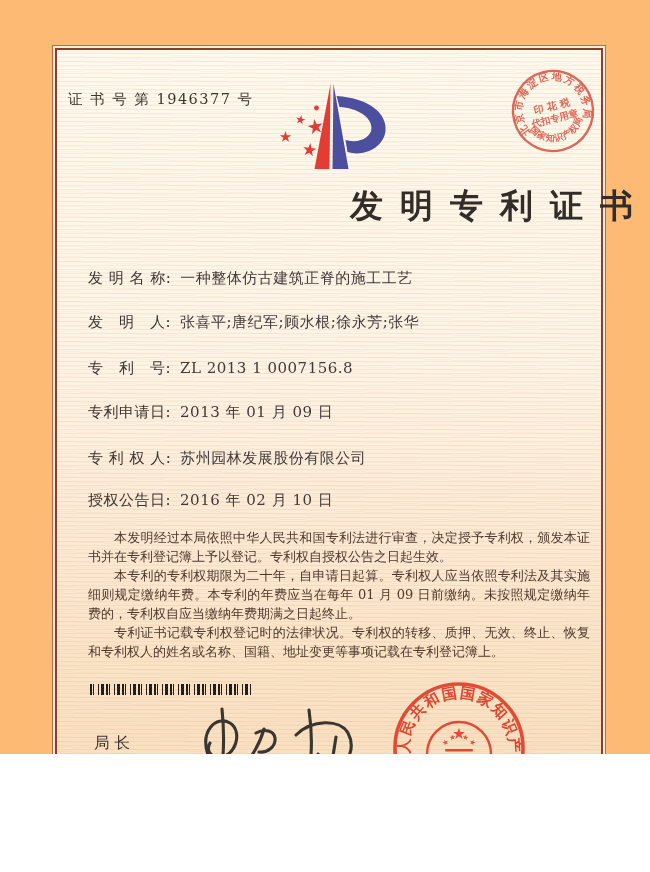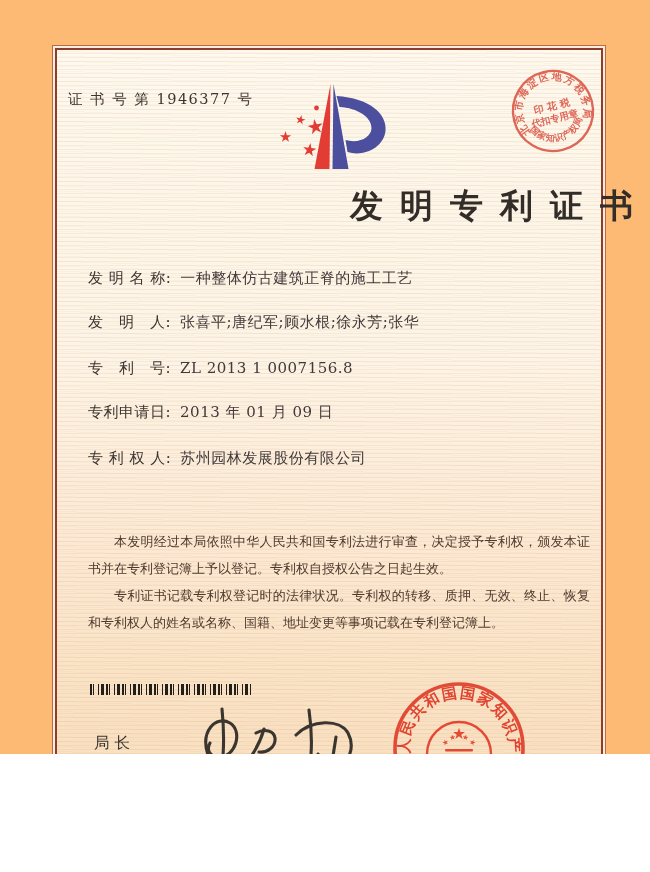--- a/index.html
+++ b/index.html
@@ -20,21 +20,21 @@
   .abs { position:absolute; }
 
   .cert-no { left:68px; top:90px; font-size:14.5px; letter-spacing:1.5px; color:#3e352f; z-index:4; }
 
   .title { left:0; top:184px; width:650px; text-align:right; font-size:33px; font-weight:600;
            letter-spacing:17px; text-indent:17px; color:#332d29; z-index:4; }
 
   .field { left:88px; font-size:15px; color:#3c3530; letter-spacing:.5px; z-index:4; white-space:nowrap; }
   .field .fvalue { margin-left:9px; color:#41393a; }
 
-  .paras { left:88px; top:528px; width:502px; font-size:13px; line-height:27px;
+  .paras { left:88px; top:528px; width:502px; font-size:13px; line-height:19px;
            color:#4e392d; text-align:justify; z-index:4; }
   .paras p { text-indent:2em; margin:0; }
 
   .barcode { left:90px; top:684px; width:161px; height:11px; z-index:3;
       background:
         repeating-linear-gradient(90deg,#23201c 0 2px, rgba(0,0,0,0) 2px 3px, #23201c 3px 4px, rgba(0,0,0,0) 4px 8px, #23201c 8px 9px, rgba(0,0,0,0) 9px 11px, #23201c 11px 14px, rgba(0,0,0,0) 14px 16px); }
 
   .director-label { left:94px; top:733px; font-size:15.5px; letter-spacing:5px; color:#3a332c;
                     z-index:4; font-family:"DejaVu Sans","Liberation Sans",sans-serif; }
   .director-name  { left:94px; top:762px; font-size:15.5px; letter-spacing:2px; color:#3a332c;
@@ -111,23 +111,27 @@
   </div>
   <div class="abs field" style="top:359px">
     <span class="flabel">专　利　号:</span><span class="fvalue">ZL 2013 1 0007156.8</span>
   </div>
   <div class="abs field" style="top:403px">
     <span class="flabel">专利申请日:</span><span class="fvalue">2013 年 01 月 09 日</span>
   </div>
   <div class="abs field" style="top:449px">
     <span class="flabel">专 利 权 人:</span><span class="fvalue">苏州园林发展股份有限公司</span>
   </div>
+  <div class="abs field" style="top:491px">
+    <span class="flabel">授权公告日:</span><span class="fvalue">2016 年 02 月 10 日</span>
+  </div>
 
   <div class="abs paras">
     <p>本发明经过本局依照中华人民共和国专利法进行审查，决定授予专利权，颁发本证书并在专利登记簿上予以登记。专利权自授权公告之日起生效。</p>
+    <p>本专利的专利权期限为二十年，自申请日起算。专利权人应当依照专利法及其实施细则规定缴纳年费。本专利的年费应当在每年 01 月 09 日前缴纳。未按照规定缴纳年费的，专利权自应当缴纳年费期满之日起终止。</p>
     <p>专利证书记载专利权登记时的法律状况。专利权的转移、质押、无效、终止、恢复和专利权人的姓名或名称、国籍、地址变更等事项记载在专利登记簿上。</p>
   </div>
 
   <div class="abs barcode"></div>
 
   <div class="abs director-label">局长</div>
   <div class="abs director-name">申长雨</div>
 
   <svg class="abs sig-svg" width="180" height="90" viewBox="0 0 180 90">
     <g fill="none" stroke="#3a362f" stroke-width="3.1" stroke-linecap="round" stroke-linejoin="round">

